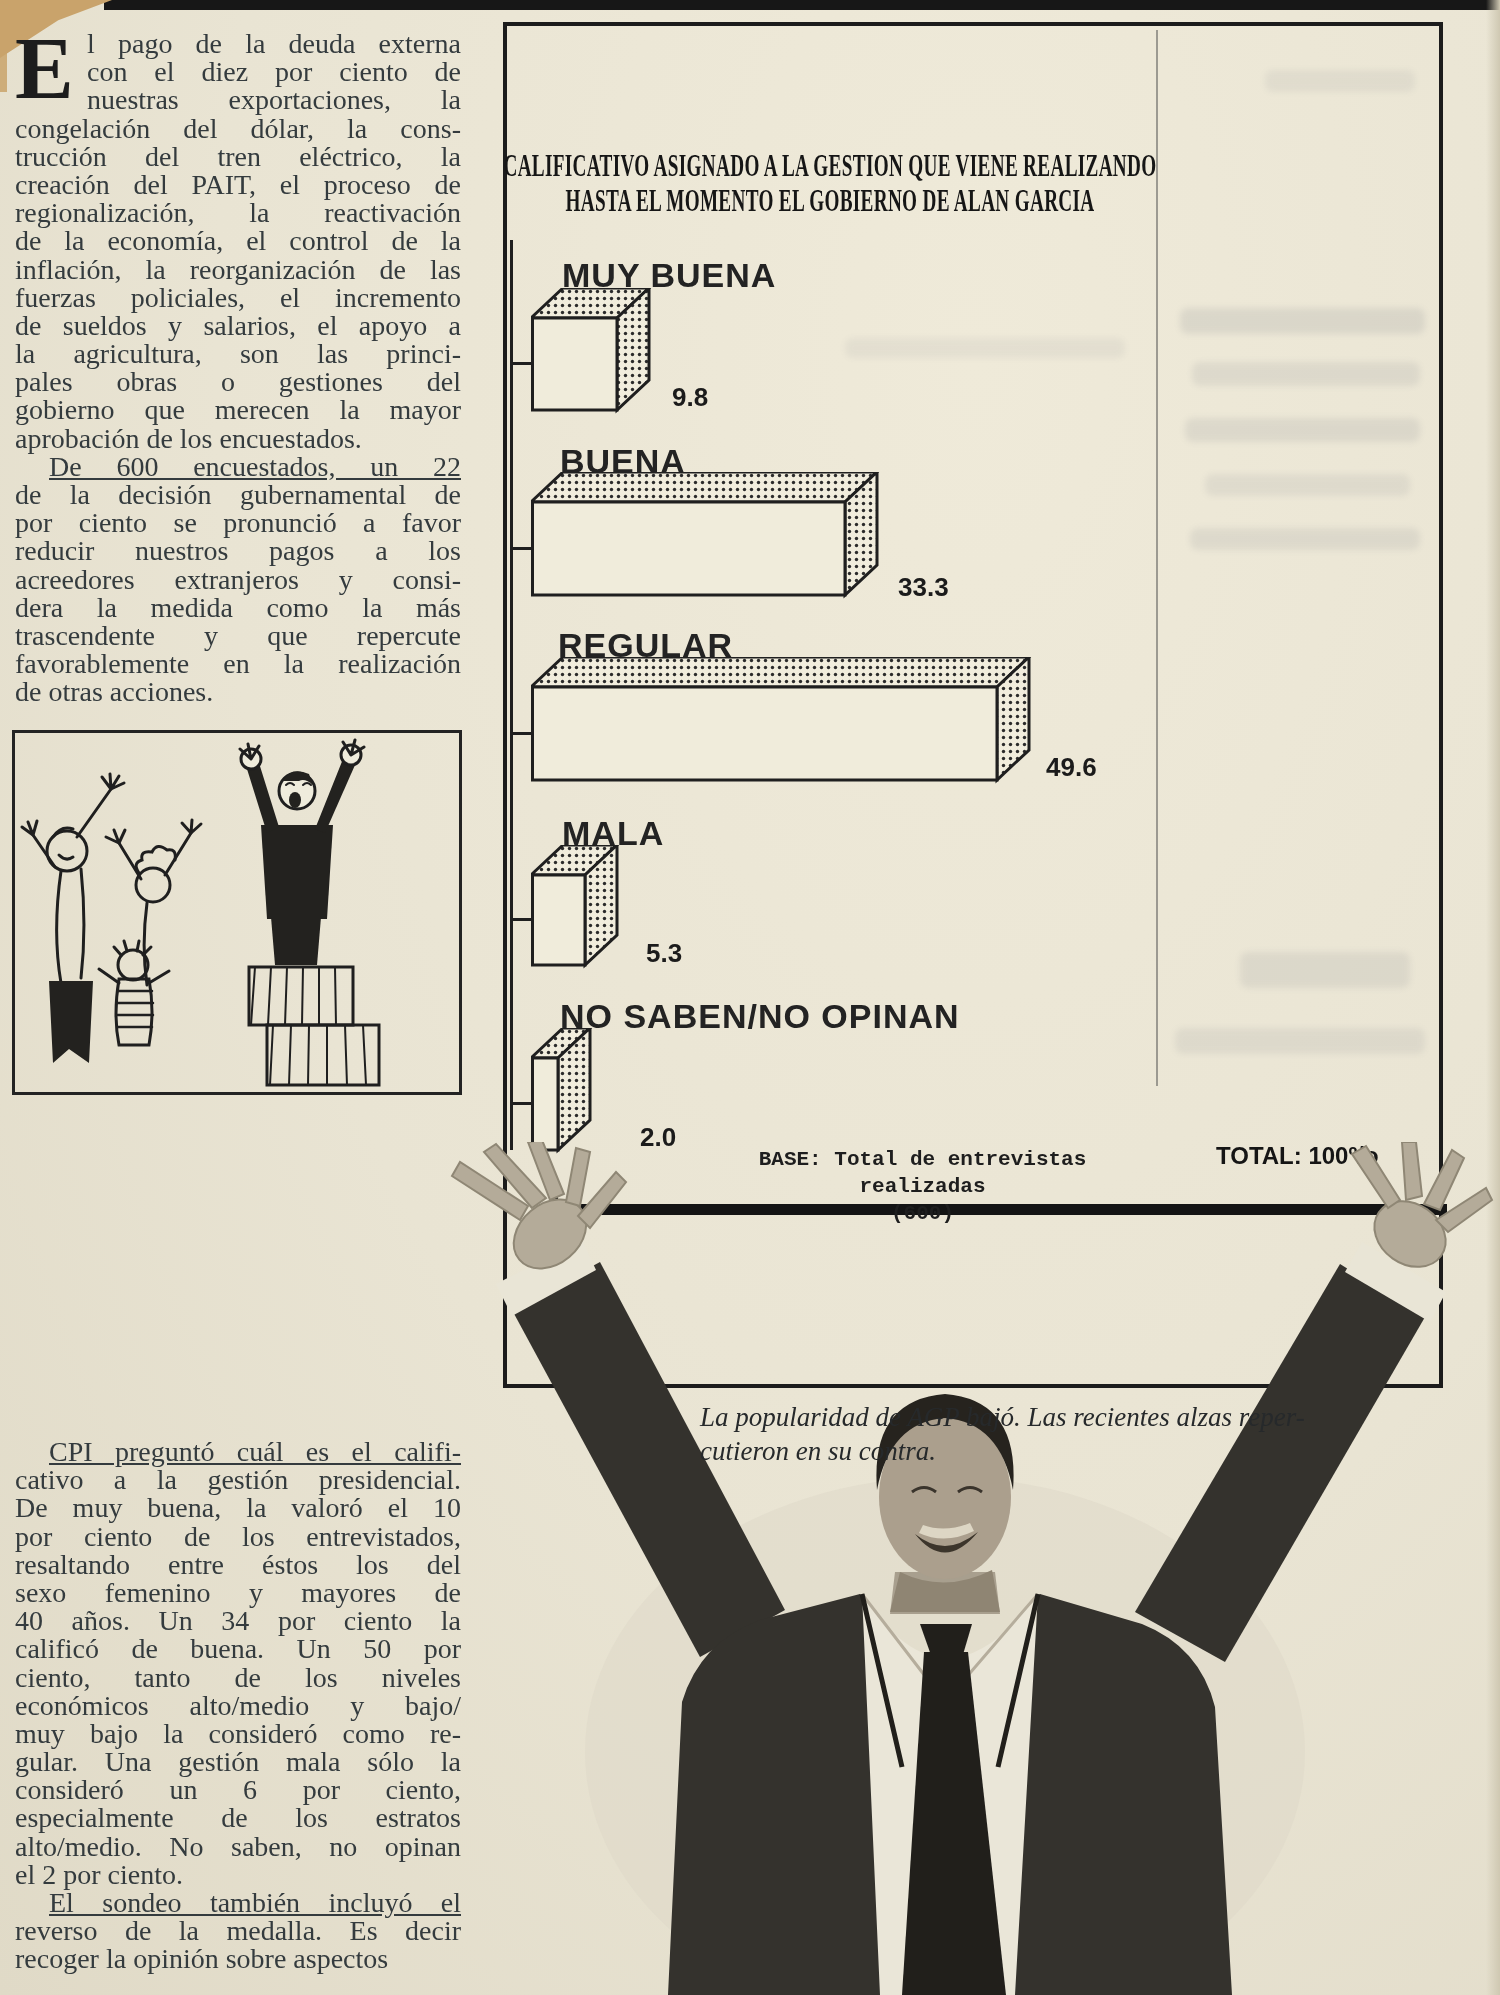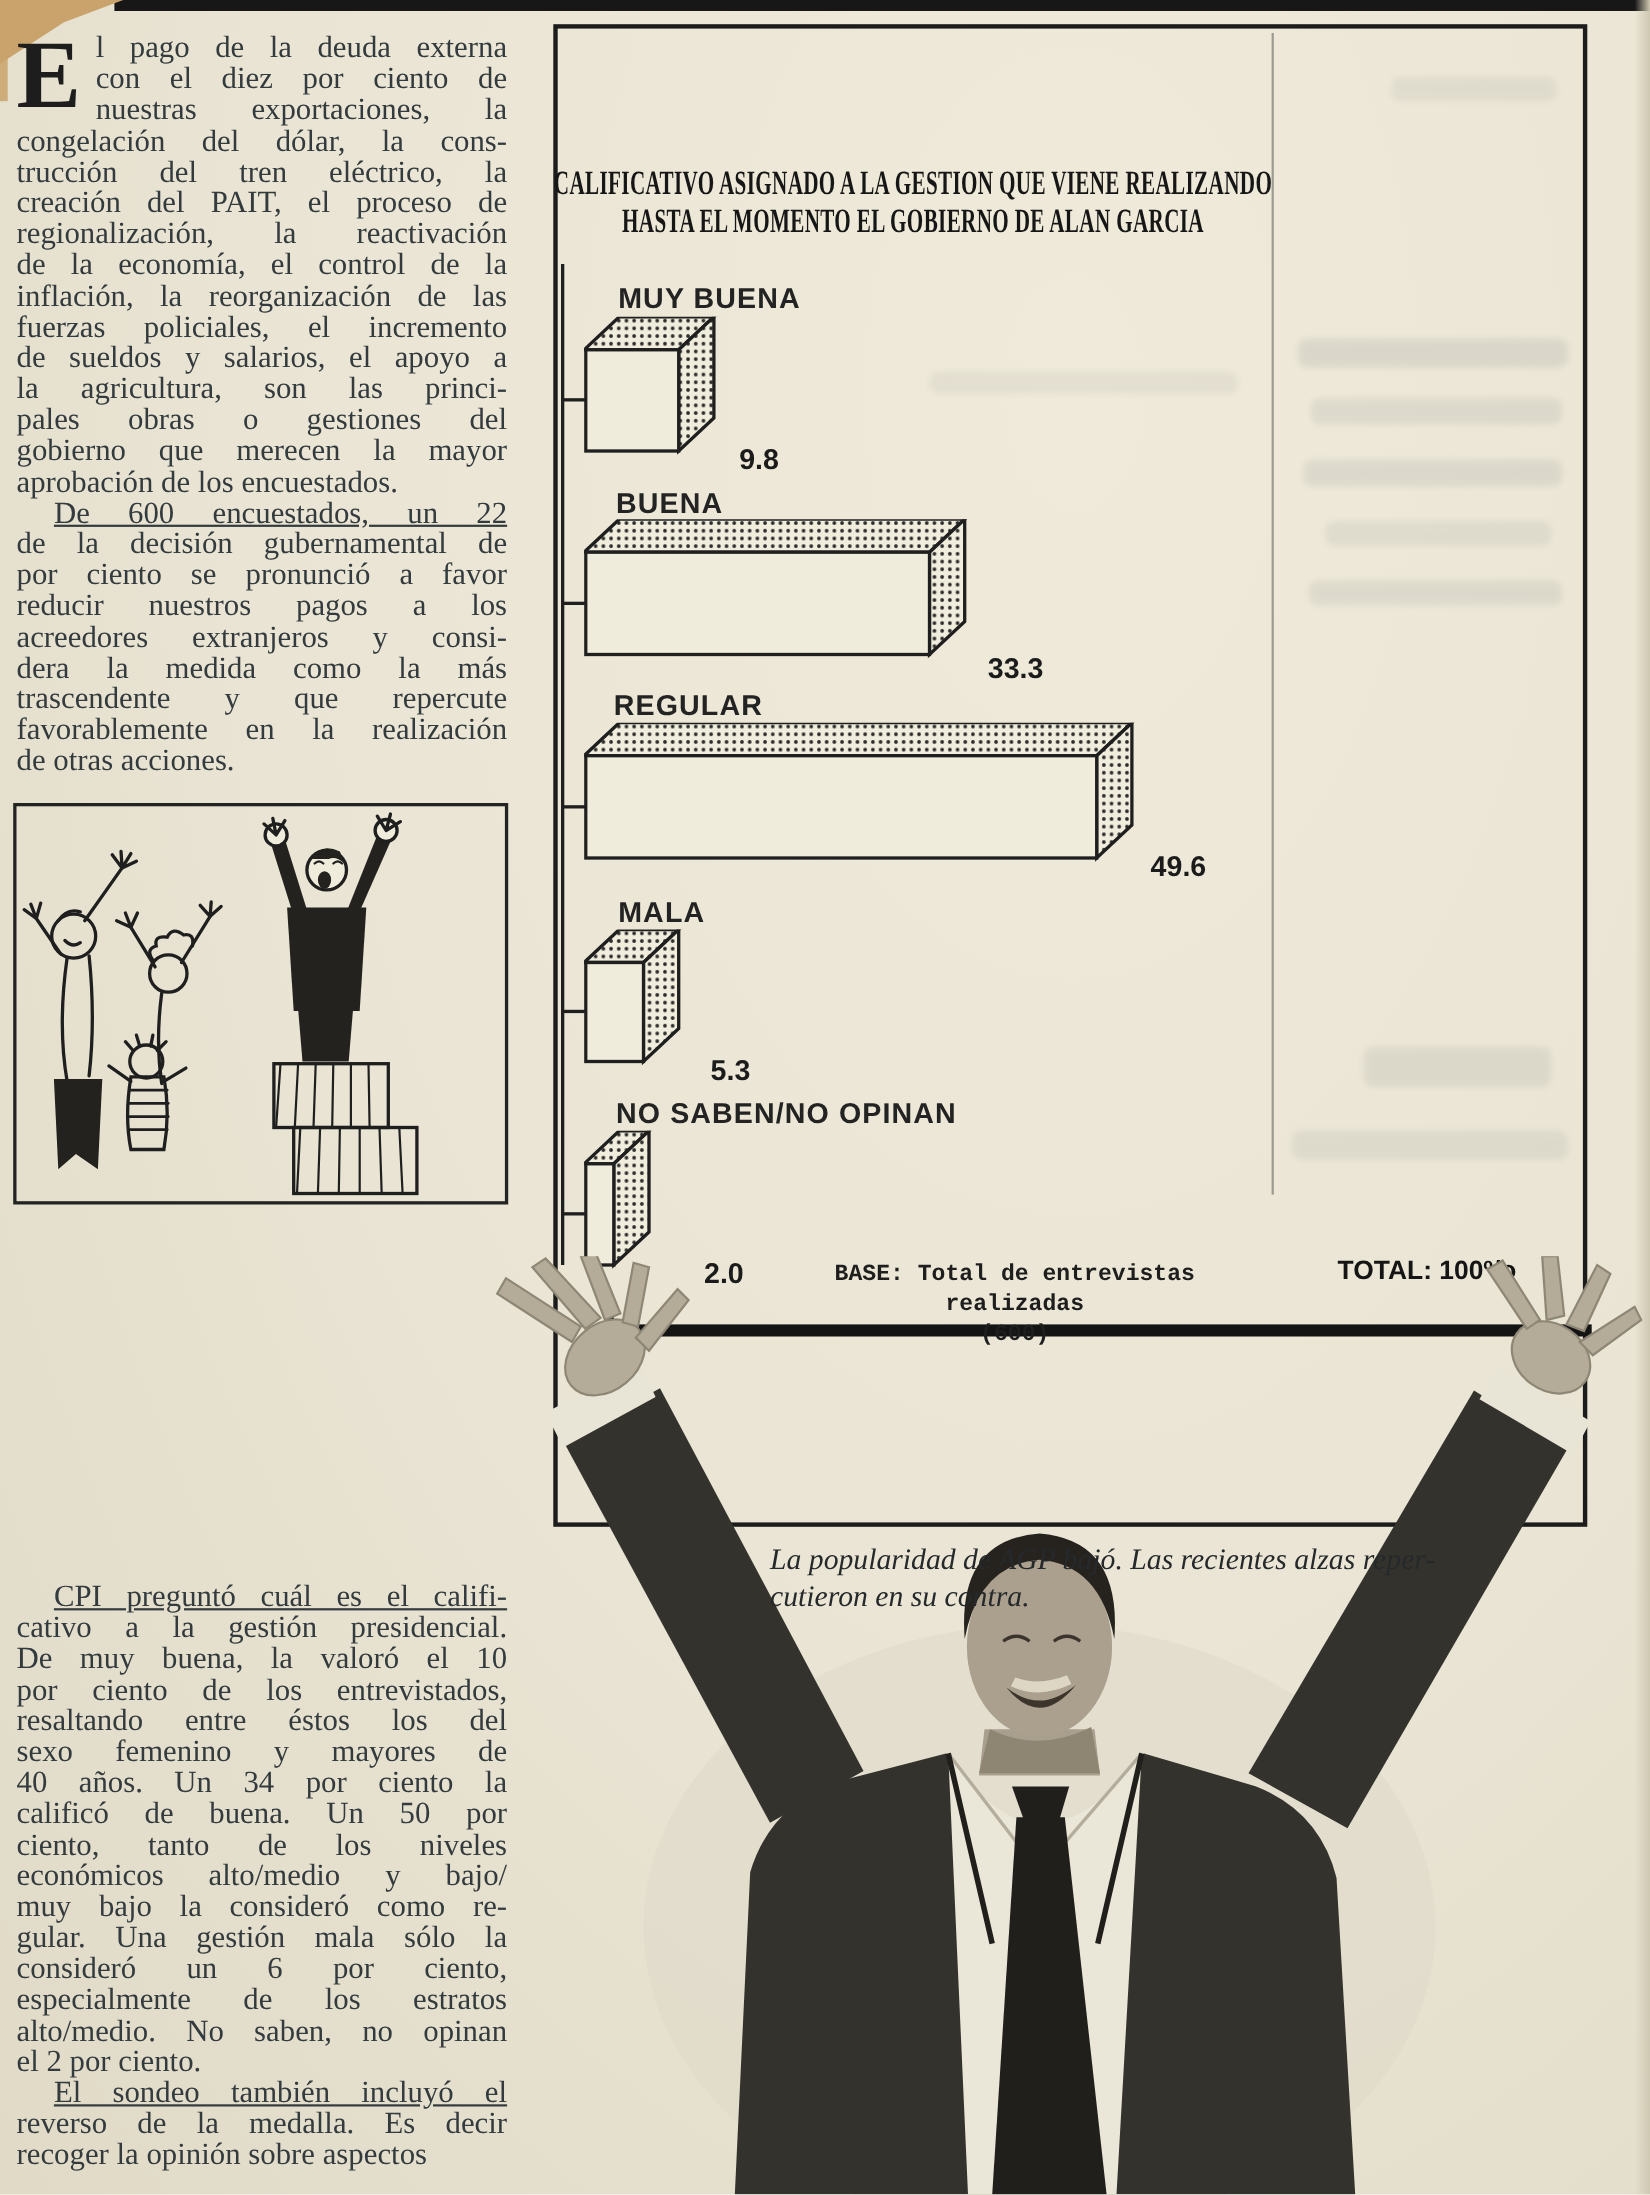--- a/index.html
+++ b/index.html
@@ -22,23 +22,23 @@
   .chart-frame{position:absolute;left:503px;top:22px;width:940px;height:1366px;
                border:4px solid #1c1c1c;box-sizing:border-box;z-index:0;}
   .paper-edge{position:absolute;left:1156px;top:30px;width:2px;height:1056px;
               background:#4c4c4c;opacity:.5;z-index:1;}
   .chart-title{position:absolute;left:300px;top:148px;width:1060px;text-align:center;
                transform:scaleX(.62);transform-origin:center top;
                font-family:"Liberation Serif",serif;font-weight:bold;font-size:31px;
                line-height:35px;color:#161616;letter-spacing:.5px;z-index:2;}
   .bar3d{position:absolute;z-index:2;}
   .bar-label{position:absolute;font-family:"Liberation Sans",sans-serif;font-weight:bold;
-             font-size:26px;color:#232323;letter-spacing:1px;z-index:3;white-space:nowrap;}
+             font-size:34px;color:#232323;letter-spacing:1px;z-index:3;white-space:nowrap;}
   .bar-value{position:absolute;font-family:"Liberation Sans",sans-serif;font-weight:bold;
-             font-size:26px;color:#1b1b1b;z-index:3;margin-top:20px;}
+             font-size:26px;color:#1b1b1b;z-index:3;}
   .axis-line{position:absolute;left:510px;top:240px;width:3px;height:910px;
              background:#1f1f1f;z-index:2;}
   .tick{position:absolute;left:512px;width:20px;height:3px;background:#1f1f1f;z-index:2;}
   .base-note{position:absolute;left:700px;top:1146px;width:445px;text-align:center;
              font-family:Liberation Mono, monospace;font-weight:bold;font-size:21px;
              line-height:27px;color:#1e1e1e;z-index:3;}
   .total-note{position:absolute;left:1216px;top:1142px;
               font-family:"Liberation Sans",sans-serif;font-weight:bold;font-size:24px;
               color:#151515;z-index:3;}
   .thick-rule{position:absolute;left:552px;top:1204px;width:895px;height:11px;

